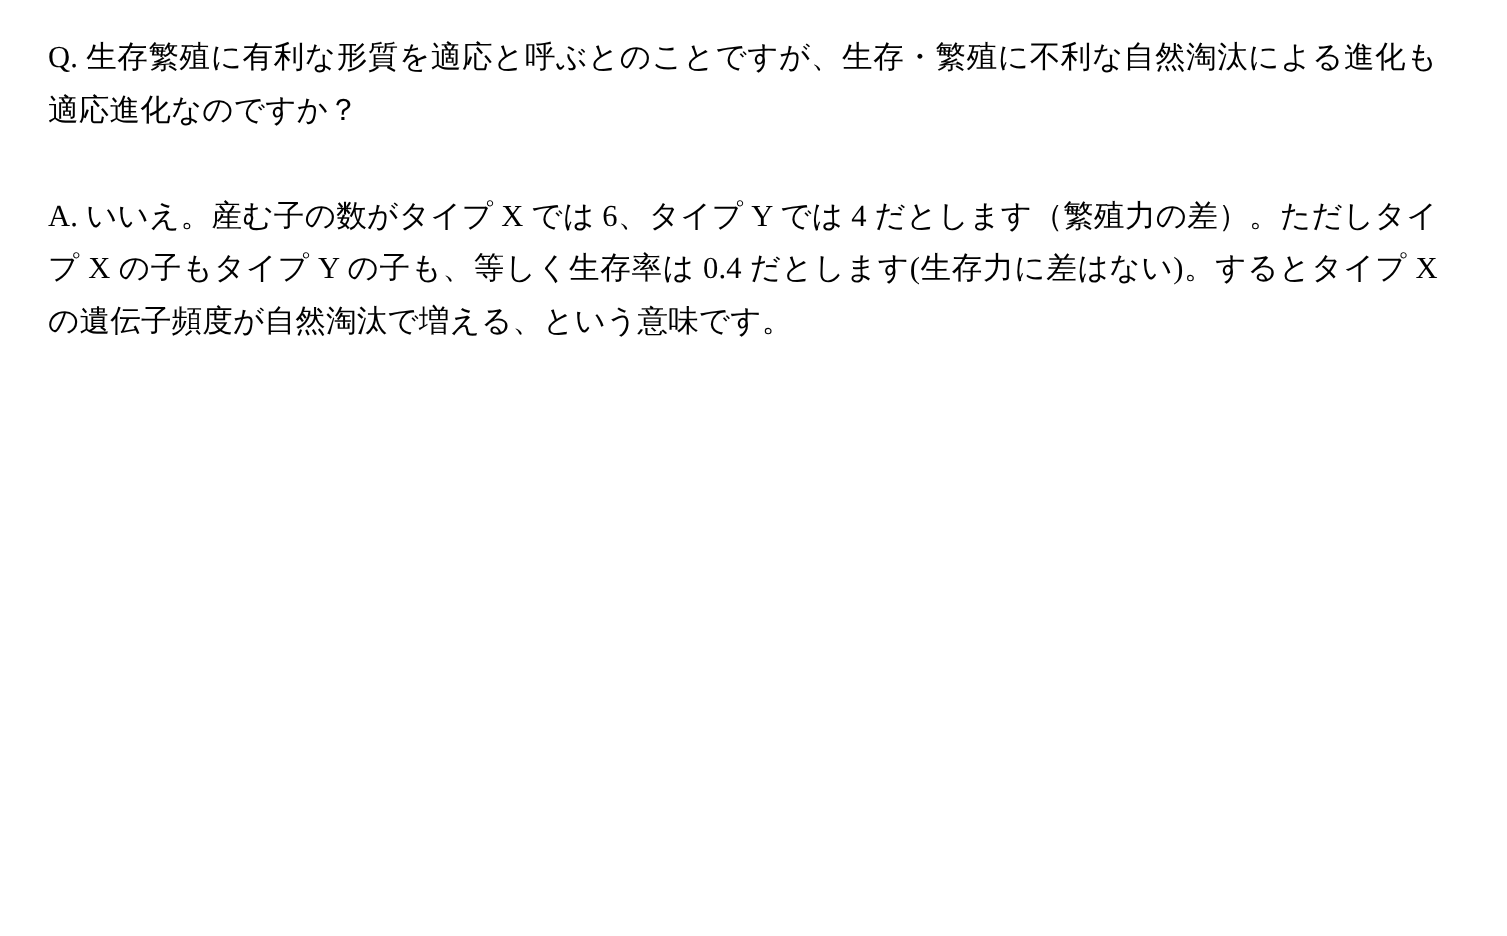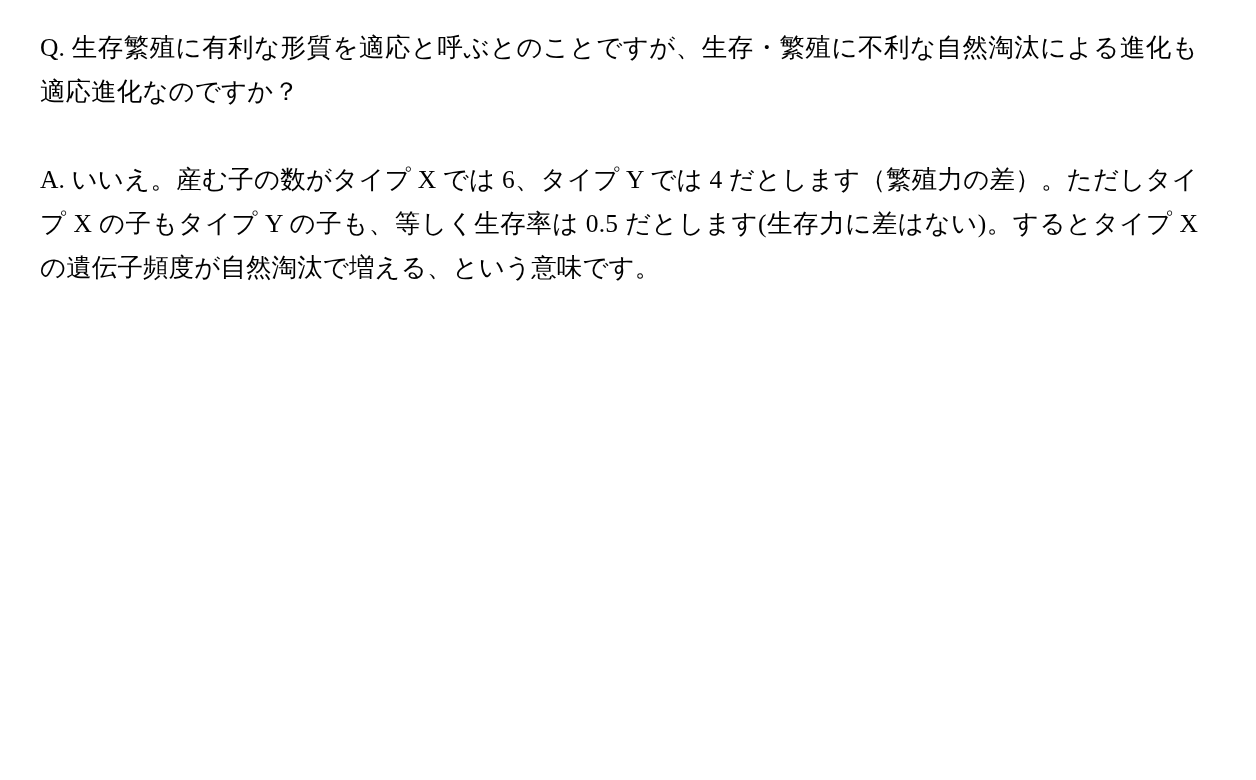--- a/index.html
+++ b/index.html
@@ -42,16 +42,16 @@
 
 <div class="page">
 
   <div class="qa-block">
     <p class="para">Q. 生存繁殖に有利な形質を適応と呼ぶとのことですが、生存・繁殖に不利な自然淘汰による進化も適応進化なのですか？</p>
   </div>
 
   <div class="spacer"></div>
 
   <div class="qa-block">
-    <p class="para">A. いいえ。産む子の数がタイプ X では 6、タイプ Y では 4 だとします（繁殖力の差）。ただしタイプ X の子もタイプ Y の子も、等しく生存率は 0.5 だとします(生存力に差はない)。するとタイプ X の遺伝子頻度が自然淘汰で増える、という意味です。</p>
+    <p class="para">A. いいえ。産む子の数がタイプ X では 6、タイプ Y では 4 だとします（繁殖力の差）。ただしタイプ X の子もタイプ Y の子も、等しく生存率は 0.4 だとします(生存力に差はない)。するとタイプ X の遺伝子頻度が自然淘汰で増える、という意味です。</p>
   </div>
 
 </div>
 
 </body></html>

